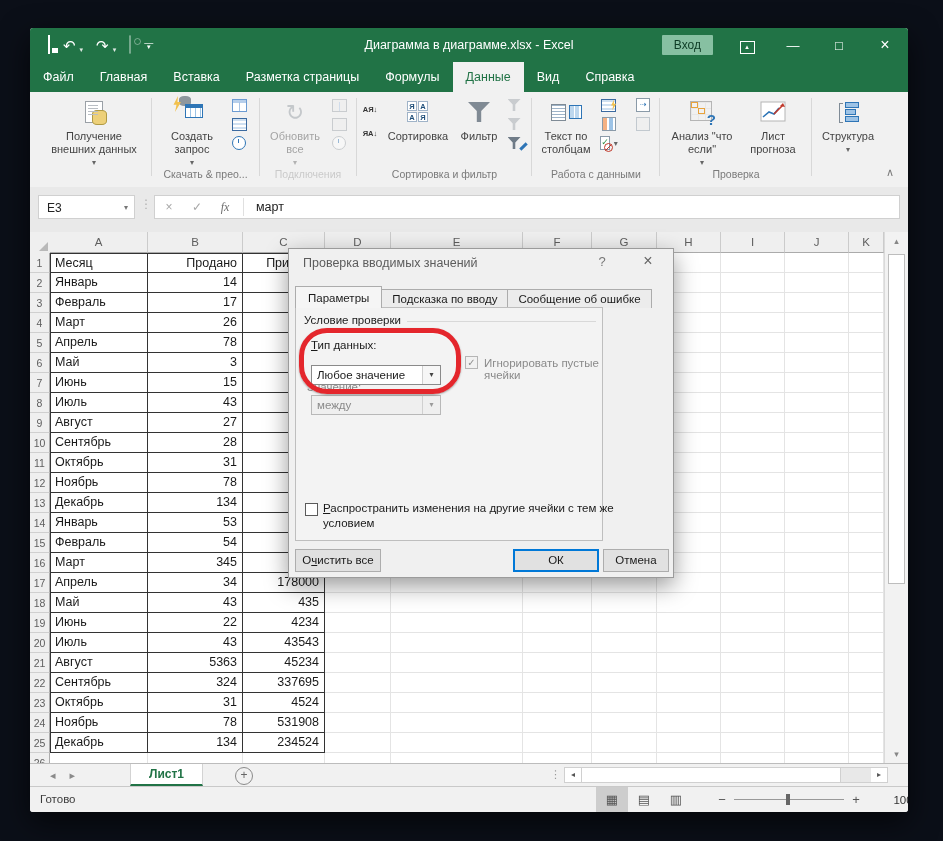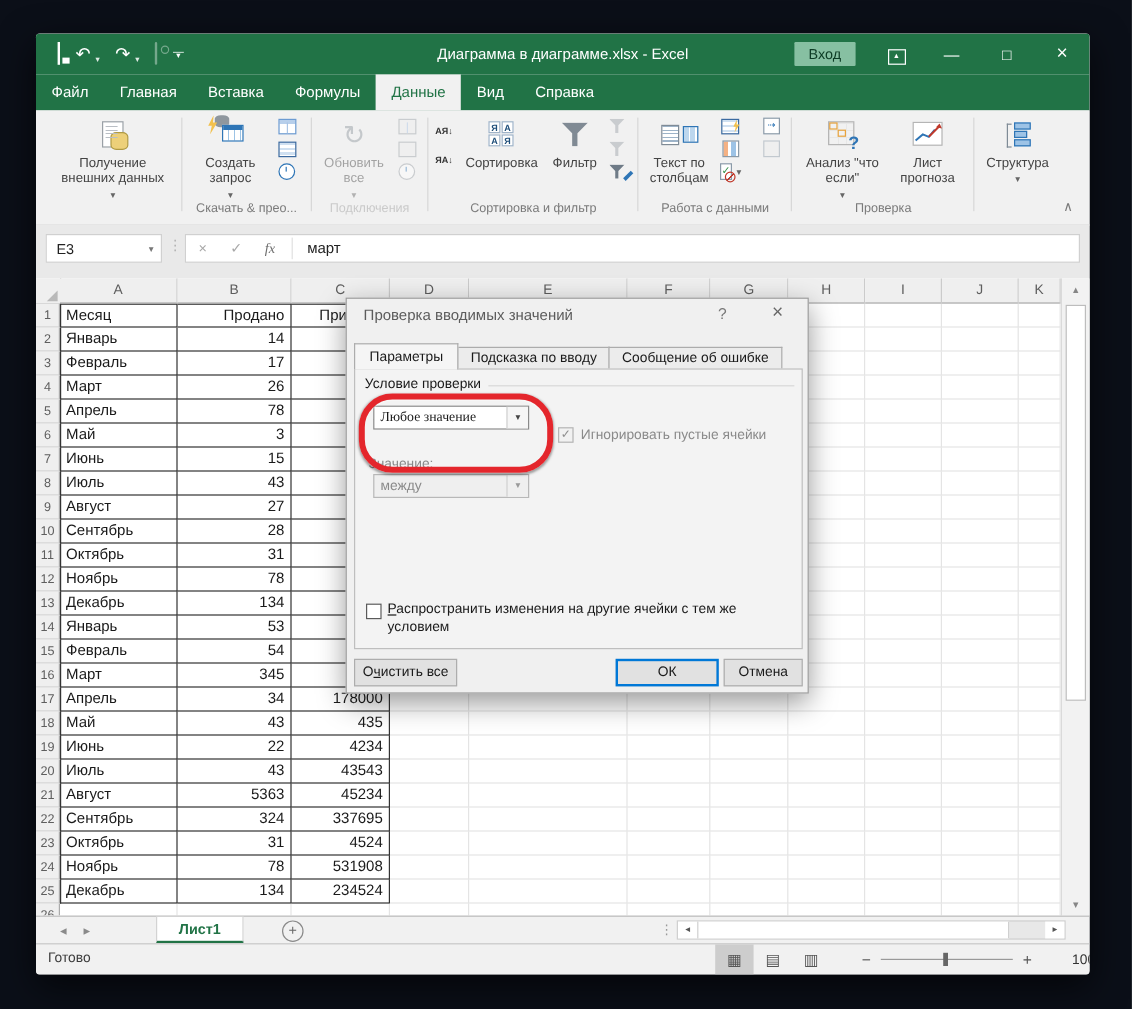--- a/index.html
+++ b/index.html
@@ -148,21 +148,21 @@
   .zlabel{margin-left:14px;font-size:11.5px;color:#333;width:44px;text-align:right;}
   
   .dialog{position:absolute;left:258px;top:220px;width:386px;height:330px;background:#f0f0f0;
       border:1px solid #9b9b9b;box-shadow:0 8px 22px rgba(0,0,0,.4);box-sizing:border-box;}
   .dtitle{position:absolute;left:14px;top:7px;font-size:12.5px;color:#5c5c5c;}
   .dhelp{position:absolute;right:60px;top:5px;color:#777;font-size:13px;width:22px;text-align:center;}
   .dclose{position:absolute;right:14px;top:3px;color:#666;font-size:16px;width:22px;text-align:center;}
   .dtabs{position:absolute;left:6px;top:37px;display:flex;align-items:flex-end;}
   .dtab{border:1px solid #acacac;border-bottom:none;background:#ececec;padding:3px 10px 3px;font-size:11.5px;color:#1a1a1a;margin-right:-1px;}
   .dtab.active{background:#f5f5f5;padding:5px 12px 4px;position:relative;z-index:2;}
-  .dpage{position:absolute;left:6px;top:58px;width:374px;height:234px;border:1px solid #bebebe;background:#f3f3f3;box-sizing:border-box;}
+  .dpage{position:absolute;left:6px;top:58px;width:308px;height:234px;border:1px solid #bebebe;background:#f3f3f3;box-sizing:border-box;}
   .grp-label{position:absolute;left:8px;top:6px;font-size:11.5px;color:#1a1a1a;background:#f3f3f3;padding-right:6px;z-index:2;}
   .grp-line{position:absolute;left:104px;right:6px;top:13px;height:1px;background:#d8d8d8;}
   .oval{position:absolute;left:3px;top:20px;width:152px;height:56px;border:5px solid var(--red,#e4262c);border-radius:28px;
       box-shadow:0 1px 2px rgba(0,0,0,.35), inset 0 1px 1px rgba(255,255,255,.5);z-index:5;pointer-events:none;}
   .lbl{font-size:11.5px;color:#1a1a1a;position:absolute;}
   .lbl .u{text-decoration:underline;}
   .lbl.dis{color:#8a8a8a;}
   .combo{position:absolute;height:20px;width:130px;background:#fff;border:1px solid #8a8a8a;box-sizing:border-box;
       font-size:11.5px;color:#1a1a1a;line-height:18px;padding-left:5px;}
   .combo .cbtn{position:absolute;right:0;top:0;width:17px;height:100%;border-left:1px solid #d0d0d0;background:#f6f6f6;
@@ -202,20 +202,21 @@
       <div>—</div>
       <div>□</div>
       <div style="font-size:16px;">×</div>
     </div>
   </div>
 
   <div class="tabrow" id="menu-tabs">
         <div class="mtab">Файл</div>
         <div class="mtab">Главная</div>
         <div class="mtab">Вставка</div>
+        <div class="mtab">Разметка страницы</div>
         <div class="mtab">Формулы</div>
         <div class="mtab active">Данные</div>
         <div class="mtab">Вид</div>
         <div class="mtab">Справка</div>
       </div>
   <div class="tabrow-right">
     <span class="bulb"></span>
     <span>Помощн</span>
     <span class="person" style="margin-left:14px;"></span>
     <span class="dim-white">Поделиться</span>
@@ -846,21 +847,21 @@
           <div class="dtab">Подсказка по вводу</div>
           <div class="dtab">Сообщение об ошибке</div>
         </div>
     <div class="dpage">
       <div class="grp-label">Условие проверки</div>
       <div class="grp-line"></div>
       <div class="oval"></div>
       <div class="lbl" style="left:15px;top:31px;">
         <span class="u">Т</span><span>ип данных:</span>
       </div>
-      <div class="combo" style="left:15px;top:30px;font-family:Liberation Serif, serif;">
+      <div class="combo" style="left:15px;top:57px;">
         <span>Любое значение</span>
         <span class="cbtn">▾</span>
       </div>
       <div class="cb dis" style="left:169px;top:48px;">✓</div>
       <div class="lbl dis" style="left:188px;top:49px;">Игнорировать пустые ячейки</div>
       <div class="lbl dis" style="left:11px;top:73px;">Значение:</div>
       <div class="combo dis" style="left:15px;top:87px;">
         <span>между</span>
         <span class="cbtn">▾</span>
       </div>

